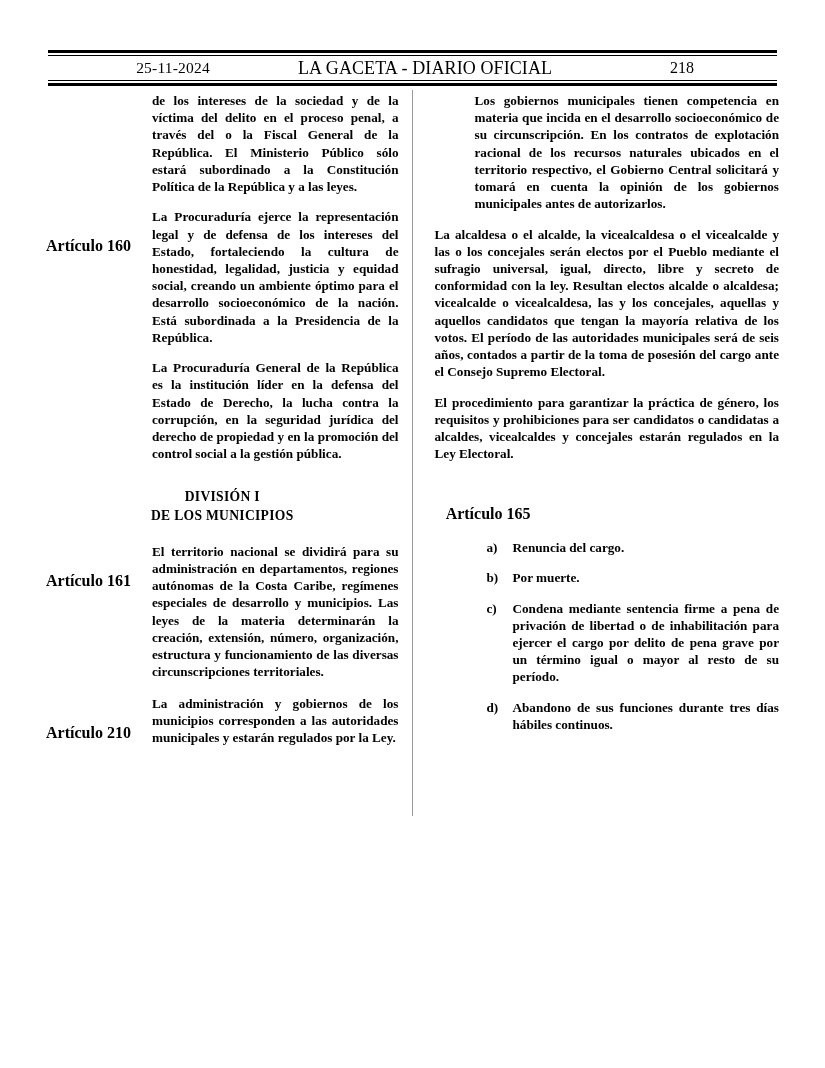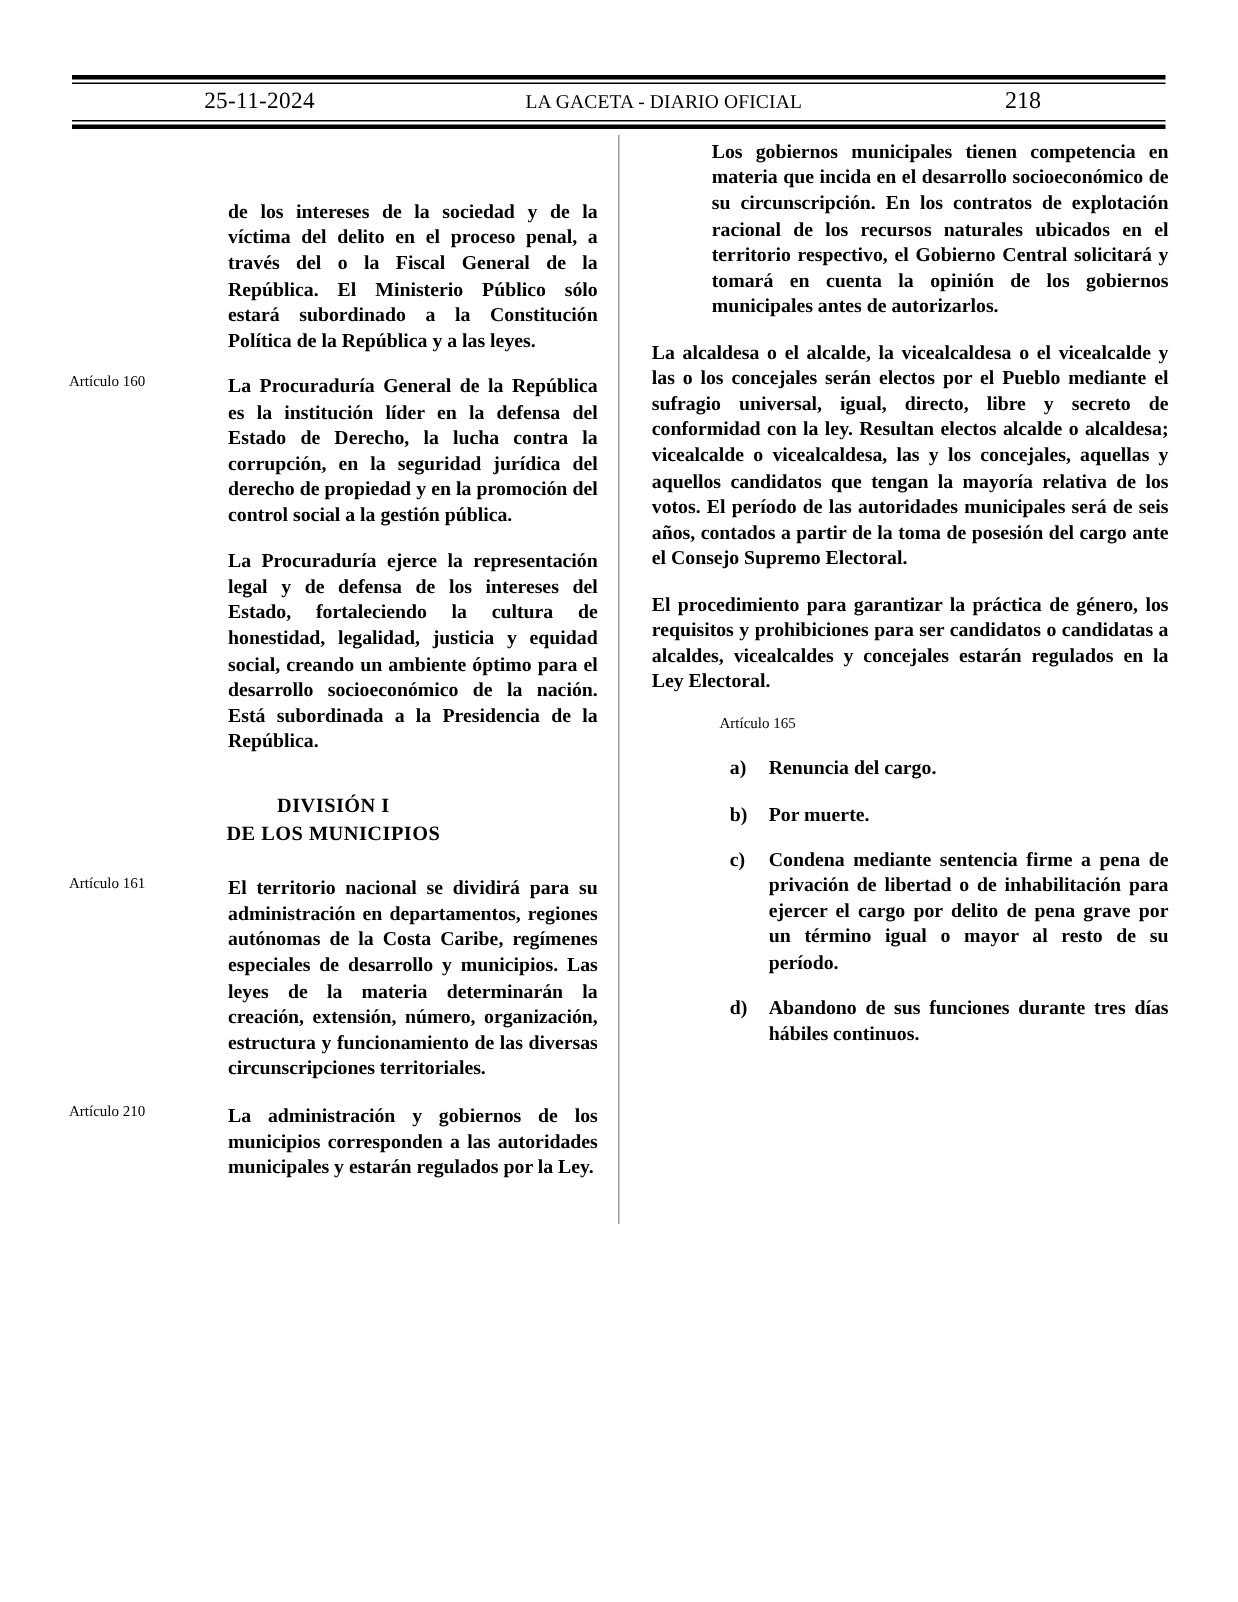--- a/index.html
+++ b/index.html
@@ -50,22 +50,22 @@
   }
   .header-date {
     width: 250px;
     text-align: center;
     font-size: 15.5px;
     font-weight: 400;
     letter-spacing: .2px;
   }
   .header-title {
     flex: 1;
-    text-align: center;
-    font-size: 13px;
+    text-align: left;
+    font-size: 18px;
     font-weight: 400;
     letter-spacing: .1px;
   }
   .header-pageno {
     width: 190px;
     text-align: center;
     font-size: 16px;
     font-weight: 400;
   }
 
@@ -93,26 +93,27 @@
   }
 
   
   .art {
     display: flex;
     margin-bottom: 14px;
   }
   .art-label {
     width: 98px;
     flex: 0 0 98px;
-    font-size: 10px;
-    font-weight: normal;
+    font-size: 16px;
+    font-weight: bold;
     line-height: 1.30;
     text-align: left;
     white-space: nowrap;
     padding-top: 0;
+    margin-top: 28px;
   }
   .art-label.right-col {
     width: 104px;
     flex: 0 0 104px;
     text-align: right;
     padding-right: 0;
   }
   .art-body {
     flex: 1;
     padding-left: 8px;
@@ -124,21 +125,20 @@
     text-align: justify;
     text-justify: inter-word;
     margin: 0 0 13px 0;
     hyphens: none;
   }
   .para:last-child { margin-bottom: 0; }
 
   
   .cont {
     margin-left: 106px;
-    margin-top: 40px;
   }
   .cont-right {
     margin-left: 48px;
   }
 
   
   .heading-block {
     text-align: center;
     margin: 22px 0 20px 0;
   }
@@ -210,22 +210,22 @@
 
   <div class="columns">
 
     <div class="col col-left">
 
       <p class="para cont">de los intereses de la sociedad y de la víctima del delito en el proceso penal, a través del o la Fiscal General de la República. El Ministerio Público sólo estará subordinado a la Constitución Política de la República y a las leyes.</p>
 
       <div class="art">
         <div class="art-label">Artículo 160</div>
         <div class="art-body">
+          <p class="para">La Procuraduría ejerce la representación legal y de defensa de los intereses del Estado, fortaleciendo la cultura de honestidad, legalidad, justicia y equidad social, creando un ambiente óptimo para el desarrollo socioeconómico de la nación. Está subordinada a la Presidencia de la República.</p>
           <p class="para">La Procuraduría General de la República es la institución líder en la defensa del Estado de Derecho, la lucha contra la corrupción, en la seguridad jurídica del derecho de propiedad y en la promoción del control social a la gestión pública.</p>
-          <p class="para">La Procuraduría ejerce la representación legal y de defensa de los intereses del Estado, fortaleciendo la cultura de honestidad, legalidad, justicia y equidad social, creando un ambiente óptimo para el desarrollo socioeconómico de la nación. Está subordinada a la Presidencia de la República.</p>
         </div>
       </div>
 
 
       <div class="heading-block chapter">
         <div class="heading-line">DIVISIÓN I</div>
         <div class="heading-line">DE LOS MUNICIPIOS</div>
       </div>
 
       <div class="art">

